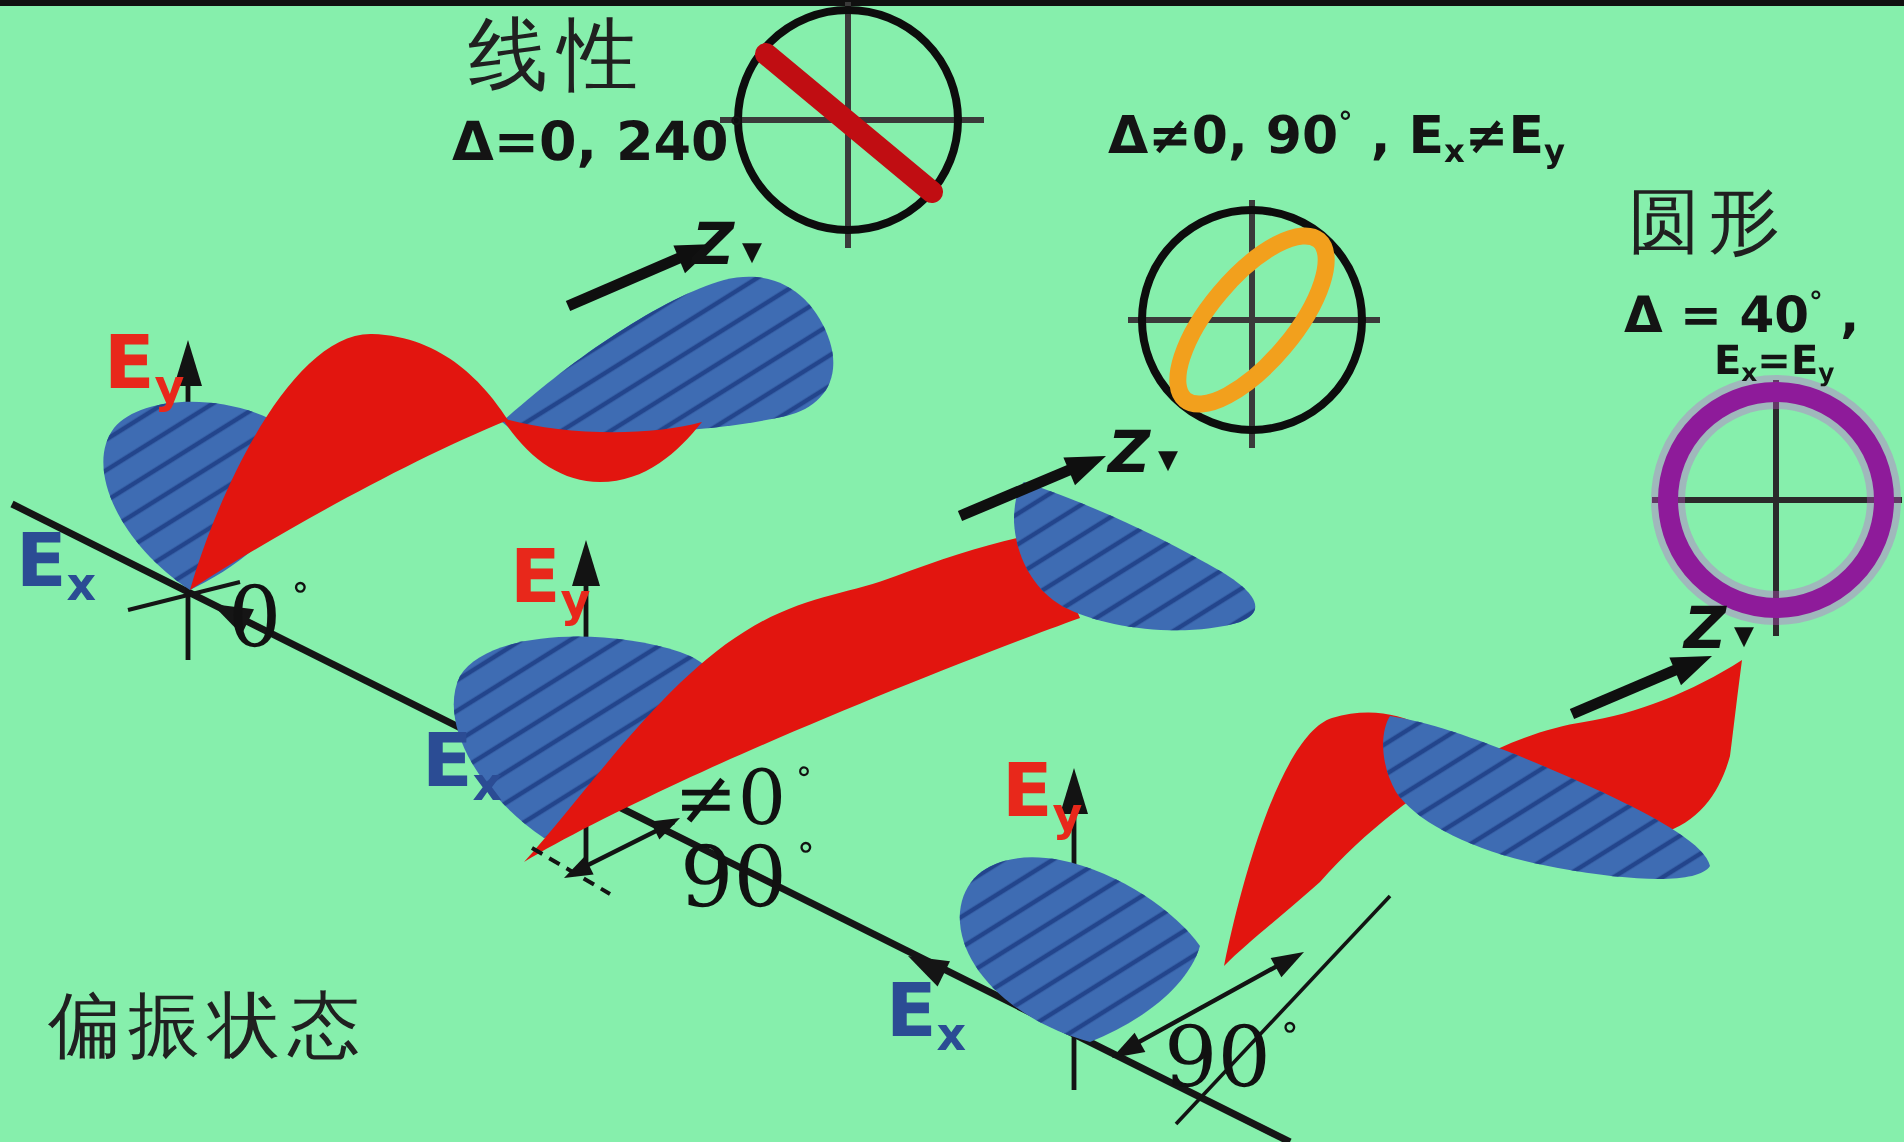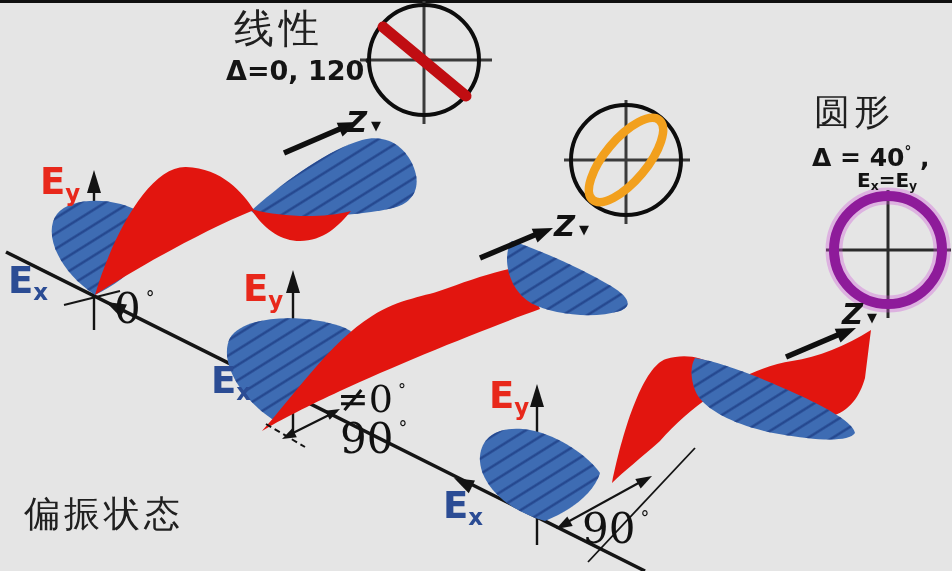--- a/index.html
+++ b/index.html
@@ -1,28 +1,28 @@
 <!DOCTYPE html>
 <html><head>
 <meta charset="utf-8">
 <style>
   html,body{margin:0;padding:0;background:#ffffff;}
-  .canvas{position:relative;width:952px;height:571px;background:#e5e5e5;overflow:hidden;
+  .canvas{position:relative;width:952px;height:571px;background:#86efac;overflow:hidden;
           font-family:"DejaVu Sans",sans-serif;}
   .topline{position:absolute;left:0;top:0;width:952px;height:3px;background:#101010;}
   svg.art{position:absolute;left:0;top:0;}
   .lbl{position:absolute;color:#1c1c1c;line-height:1;}
   .cn{font-size:40px;letter-spacing:5px;color:#202020;}
   .cn-sm{font-size:36px;letter-spacing:4px;}
   .formula{font-size:27px;font-weight:bold;color:#141414;white-space:pre;}
   .formula sup{font-size:0.55em;vertical-align:0.75em;letter-spacing:0;}
   .formula sub{font-size:0.62em;vertical-align:-0.28em;}
   .axis-label{font-size:37px;font-weight:bold;}
   .axis-label sub{font-size:0.62em;vertical-align:-0.3em;font-weight:bold;}
-  .ey{color:#e8281b;}
+  .ey{color:#e8281b;margin-left:12px;}
   .ex{color:#2b4c94;}
   .zlab{font-size:29px;font-weight:bold;color:#111;font-style:italic;white-space:pre;}
   .ztri{font-size:13px;font-style:normal;vertical-align:0.12em;margin-left:4px;}
   .angle{font-family:"DejaVu Serif",serif;font-size:42px;font-weight:normal;color:#111;white-space:pre;}
   .angle sup{font-size:0.42em;vertical-align:1.05em;margin-left:5px;}
   .angle.md{font-size:38px;}
 </style>
 </head>
 <body>
 
@@ -121,22 +121,23 @@
 
     <g>
       <line x1="888" y1="190" x2="888" y2="318" stroke="#2a2a2a" stroke-width="3"></line>
       <line x1="826" y1="250" x2="951" y2="250" stroke="#2a2a2a" stroke-width="3"></line>
       <circle cx="888" cy="250" r="54" fill="none" stroke="#cf52d6" stroke-opacity="0.35" stroke-width="17"></circle>
       <circle cx="888" cy="250" r="54" fill="none" stroke="#8e1b9a" stroke-width="10"></circle>
     </g>
   </svg>
 
   <div class="lbl cn" style="left:234px;top:8px">线性</div>
-  <div class="lbl formula" style="left:226px;top:57px"><span>Δ=0, 120</span><sup>°</sup></div>
+  <div class="lbl formula" style="left:226px;top:57px"><span>Δ=0, 240</span><sup>°</sup></div>
 
+  <div class="lbl formula" style="left:554px;top:55px;font-size:26px"><span>Δ≠0, 90</span><sup>°</sup><span> , E</span><sub>x</sub><span>≠E</span><sub>y</sub></div>
 
   <div class="lbl cn cn-sm" style="left:814px;top:94px">圆形</div>
   <div class="lbl formula" style="left:812px;top:145px;font-size:25px"><span>Δ = 40</span><sup>°</sup><span> ,</span></div>
   <div class="lbl formula" style="left:857px;top:170px;font-size:20px"><span>E</span><sub>x</sub><span>=</span><span>E</span><sub>y</sub></div>
 
   <div class="lbl cn cn-sm" style="left:24px;top:496px">偏振状态</div>
 
   <div class="lbl axis-label ey" style="left:40px;top:163px"><span>E</span><sub>y</sub></div>
   <div class="lbl axis-label ey" style="left:243px;top:270px"><span>E</span><sub>y</sub></div>
   <div class="lbl axis-label ey" style="left:489px;top:377px"><span>E</span><sub>y</sub></div>

